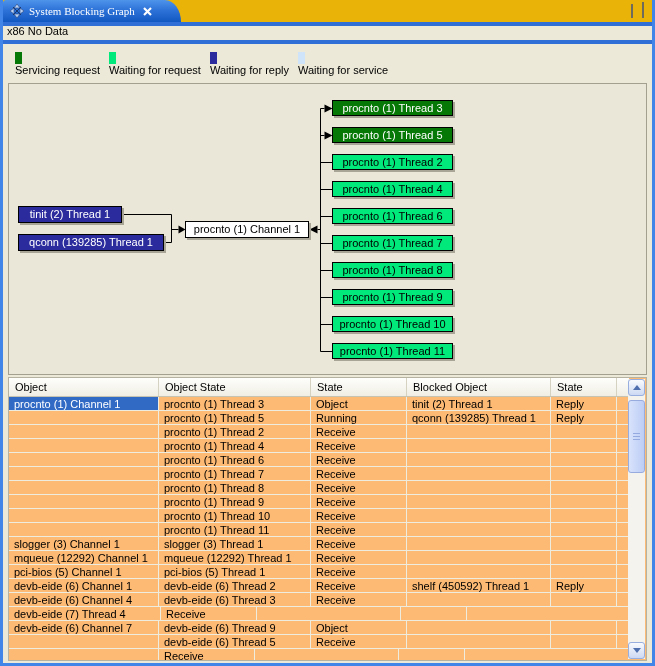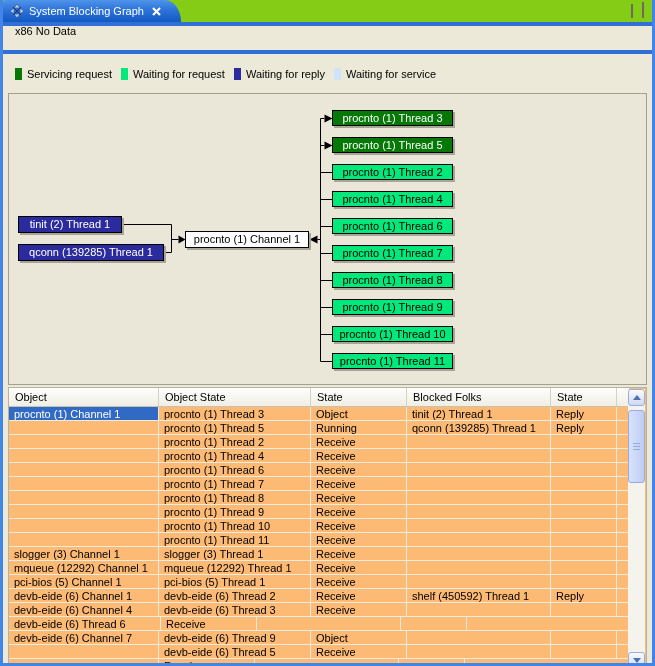--- a/index.html
+++ b/index.html
@@ -3,38 +3,38 @@
 <meta charset="utf-8">
 <style>
   * { box-sizing: border-box; margin: 0; padding: 0; }
   html, body { width: 655px; height: 666px; overflow: hidden; }
   body { font-family: "Liberation Sans", sans-serif; font-size: 11px; color: #000; background: #ece9d8; }
 
   .window { position: relative; width: 655px; height: 666px; background: #ece9d8;
             border: 3px solid #4285e8; border-top: none; overflow: hidden; }
 
   
-  .tabbar { position: relative; height: 22px; background: #84cc16; }
+  .tabbar { position: relative; height: 22px; background: #eab308; font-family: Liberation Serif, serif; }
   .tab { position: absolute; left: 0; top: 0; height: 22px; width: 178px;
          display: flex; align-items: center; padding: 0 10px 0 7px; color: #fff;
          background: linear-gradient(180deg, #4e94ea 0%, #2e73d8 45%, #1258c2 100%);
          border-top-left-radius: 3px; border-top-right-radius: 16px 22px; }
   .tab-icon { width: 14px; height: 14px; margin-right: 5px; flex: 0 0 auto; }
   .tab-label { white-space: nowrap; }
   .tab-close { margin-left: 8px; display: flex; align-items: center; cursor: default; }
   .win-buttons { position: absolute; right: 8px; top: 5px; display: flex; gap: 9px; align-items: flex-end; }
   .glyph-min { width: 11px; height: 5px; border: 1px solid #6e6a5c; margin-bottom: 1px; }
   .glyph-max { width: 12px; height: 11px; border: 1px solid #6e6a5c; border-top-width: 3px; }
 
   .strip { height: 4px; background: #2f6fd6; }
-  .status-row { height: 24px; line-height: 11px; padding-left: 12px; background: #ece9d8; }
+  .status-row { height: 14px; line-height: 11px; padding-left: 4px; background: #ece9d8; }
 
   
   .legend { height: 39px; display: flex; align-items: center; padding-left: 12px; }
-  .legend-item { display: flex; align-items: flex-start; margin-right: 9px; }
+  .legend-item { display: flex; align-items: flex-start; margin-right: 9px; flex-direction: column; }
   .legend-swatch { width: 7px; height: 12px; margin-right: 5px; }
 
   
   .graph-panel { position: relative; margin: 0 5px; width: 639px; height: 292px;
                  background: #eae7d8; border: 1px solid #a3a08f; }
   svg.connectors { position: absolute; left: 0; top: 0; }
   .gnode { position: absolute; height: 17px; line-height: 15px; text-align: center;
            border: 1px solid #000; box-shadow: 2px 2px 0 #a9a596; white-space: nowrap;
            font-size: 11px; padding: 0 4px; }
   .gnode.reply { color: #fff; }
@@ -163,21 +163,21 @@
       <div class="gnode rn" style="top: 205px; background: rgb(0, 233, 122); color: rgb(0, 0, 0);">procnto (1) Thread 9</div>
       <div class="gnode rn" style="top: 232px; background: rgb(0, 233, 122); color: rgb(0, 0, 0);">procnto (1) Thread 10</div>
       <div class="gnode rn" style="top: 259px; background: rgb(0, 233, 122); color: rgb(0, 0, 0);">procnto (1) Thread 11</div>
     </div>
 
   <div class="table-area">
     <div class="thead">
         <div class="th c0">Object</div>
         <div class="th c1">Object State</div>
         <div class="th c2">State</div>
-        <div class="th c3">Blocked Folks</div>
+        <div class="th c3">Blocked Object</div>
         <div class="th c4">State</div>
         <div class="th c5"></div>
       </div>
     <div class="tbody">
         <div class="tr">
           <div class="td c0 sel">procnto (1) Channel 1</div>
           <div class="td c1">procnto (1) Thread 3</div>
           <div class="td c2">Object</div>
           <div class="td c3">tinit (2) Thread 1</div>
           <div class="td c4">Reply</div>
@@ -289,21 +289,21 @@
         </div>
         <div class="tr">
           <div class="td c0">devb-eide (6) Channel 4</div>
           <div class="td c1">devb-eide (6) Thread 3</div>
           <div class="td c2">Receive</div>
           <div class="td c3"></div>
           <div class="td c4"></div>
           <div class="td c5"></div>
         </div>
         <div class="tr">
-          <div class="td c1">devb-eide (6) Thread 6</div>
+          <div class="td c1">devb-eide (7) Thread 4</div>
           <div class="td c2">Receive</div>
           <div class="td c3"></div>
           <div class="td c4"></div>
           <div class="td c5"></div>
         </div>
         <div class="tr">
           <div class="td c0">devb-eide (6) Channel 7</div>
           <div class="td c1">devb-eide (6) Thread 9</div>
           <div class="td c2">Object</div>
           <div class="td c3"></div>

